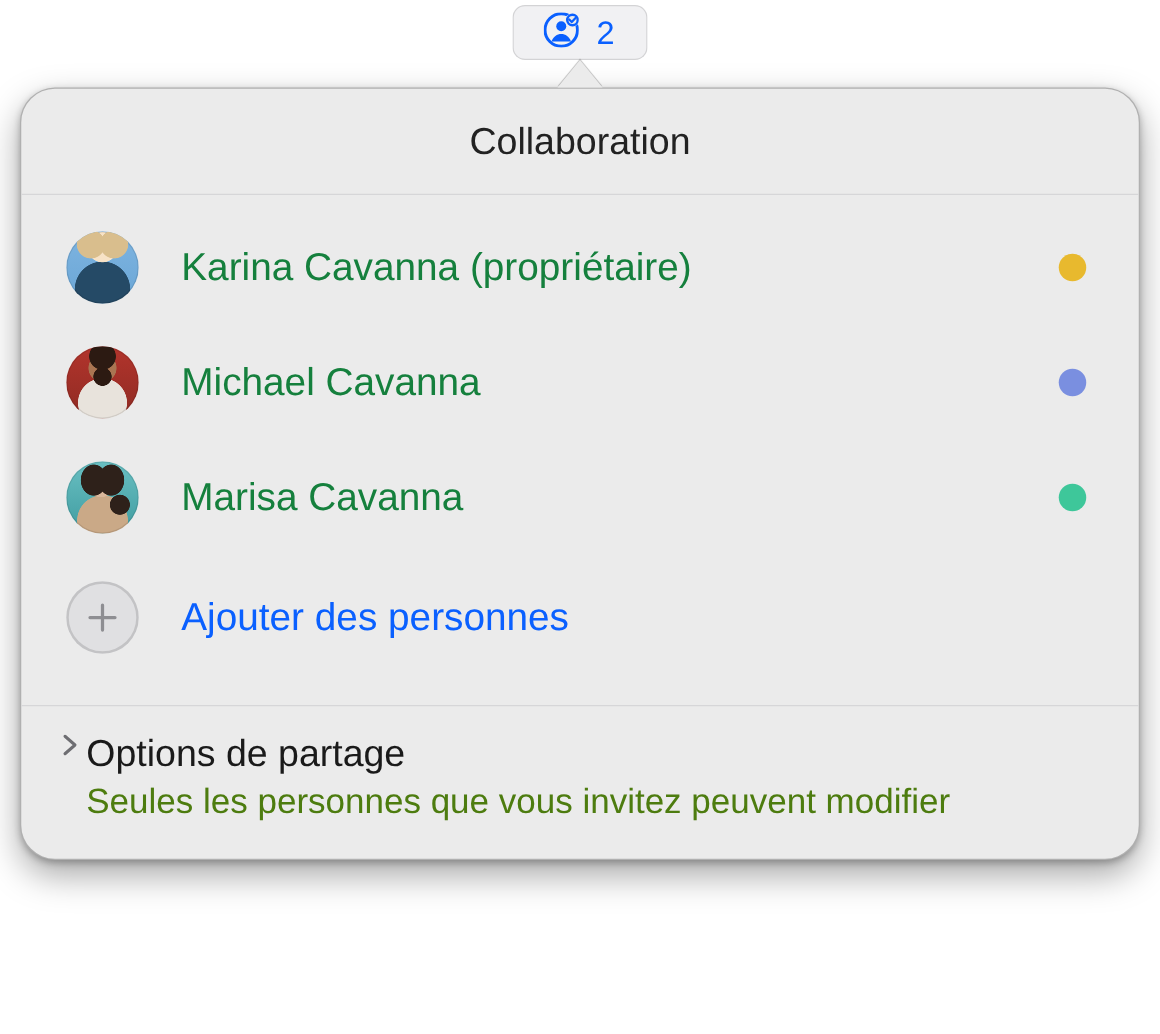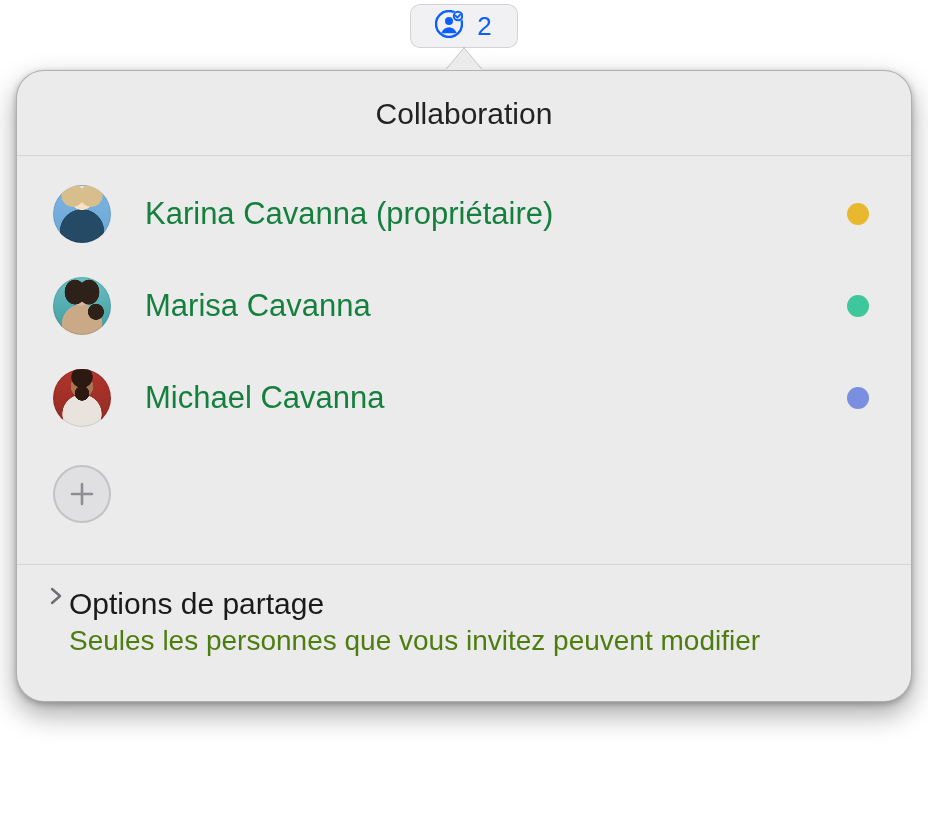--- a/index.html
+++ b/index.html
@@ -60,21 +60,21 @@
     filter: drop-shadow(0 -1px 0 rgba(0,0,0,0.25));
   }
 
   .panel {
     background: #ebebeb;
     border-radius: 28px;
     border: 1px solid rgba(0,0,0,0.25);
     box-shadow:
       0 12px 28px rgba(0,0,0,0.35),
       0 2px 6px rgba(0,0,0,0.25);
-    padding-bottom: 14px;
+    padding-bottom: 0;
     overflow: hidden;
   }
 
   .panel-title {
     text-align: center;
     font-size: 30px;
     font-weight: 400;
     padding: 26px 0 24px;
     border-bottom: 1px solid #d6d6d8;
     color: #222;
@@ -225,37 +225,38 @@
 
       <div class="list">
 
         <div class="row">
           <div class="avatar av1"></div>
           <div class="name">Karina Cavanna (propriétaire)</div>
           <div class="dot" style="background:#e8b92e"></div>
         </div>
 
         <div class="row">
+          <div class="avatar av2"></div>
+          <div class="name">Michael Cavanna</div>
+          <div class="dot" style="background:#7a8fe0"></div>
+        </div>
+
+        <div class="row">
           <div class="avatar av3"></div>
           <div class="name">Marisa Cavanna</div>
           <div class="dot" style="background:#3ec79a"></div>
-        </div>
-
-        <div class="row">
-          <div class="avatar av2"></div>
-          <div class="name">Michael Cavanna</div>
-          <div class="dot" style="background:#7a8fe0"></div>
         </div>
 
         <div class="add-row">
           <div class="plus-circle">
             <svg width="30" height="30" viewBox="0 0 30 30">
               <path d="M15 5v20M5 15h20" stroke="#8e8e92" stroke-width="2.6" stroke-linecap="round"></path>
             </svg>
           </div>
+          <div class="add-label">Ajouter des personnes</div>
         </div>
 
       </div>
 
       <div class="footer">
         <div class="footer-head">
           <span class="chev">
             <svg width="14" height="18" viewBox="0 0 14 18">
               <path d="M3 2l8 7-8 7" fill="none" stroke="#6e6e72" stroke-width="2.4" stroke-linecap="round" stroke-linejoin="round"></path>
             </svg>

